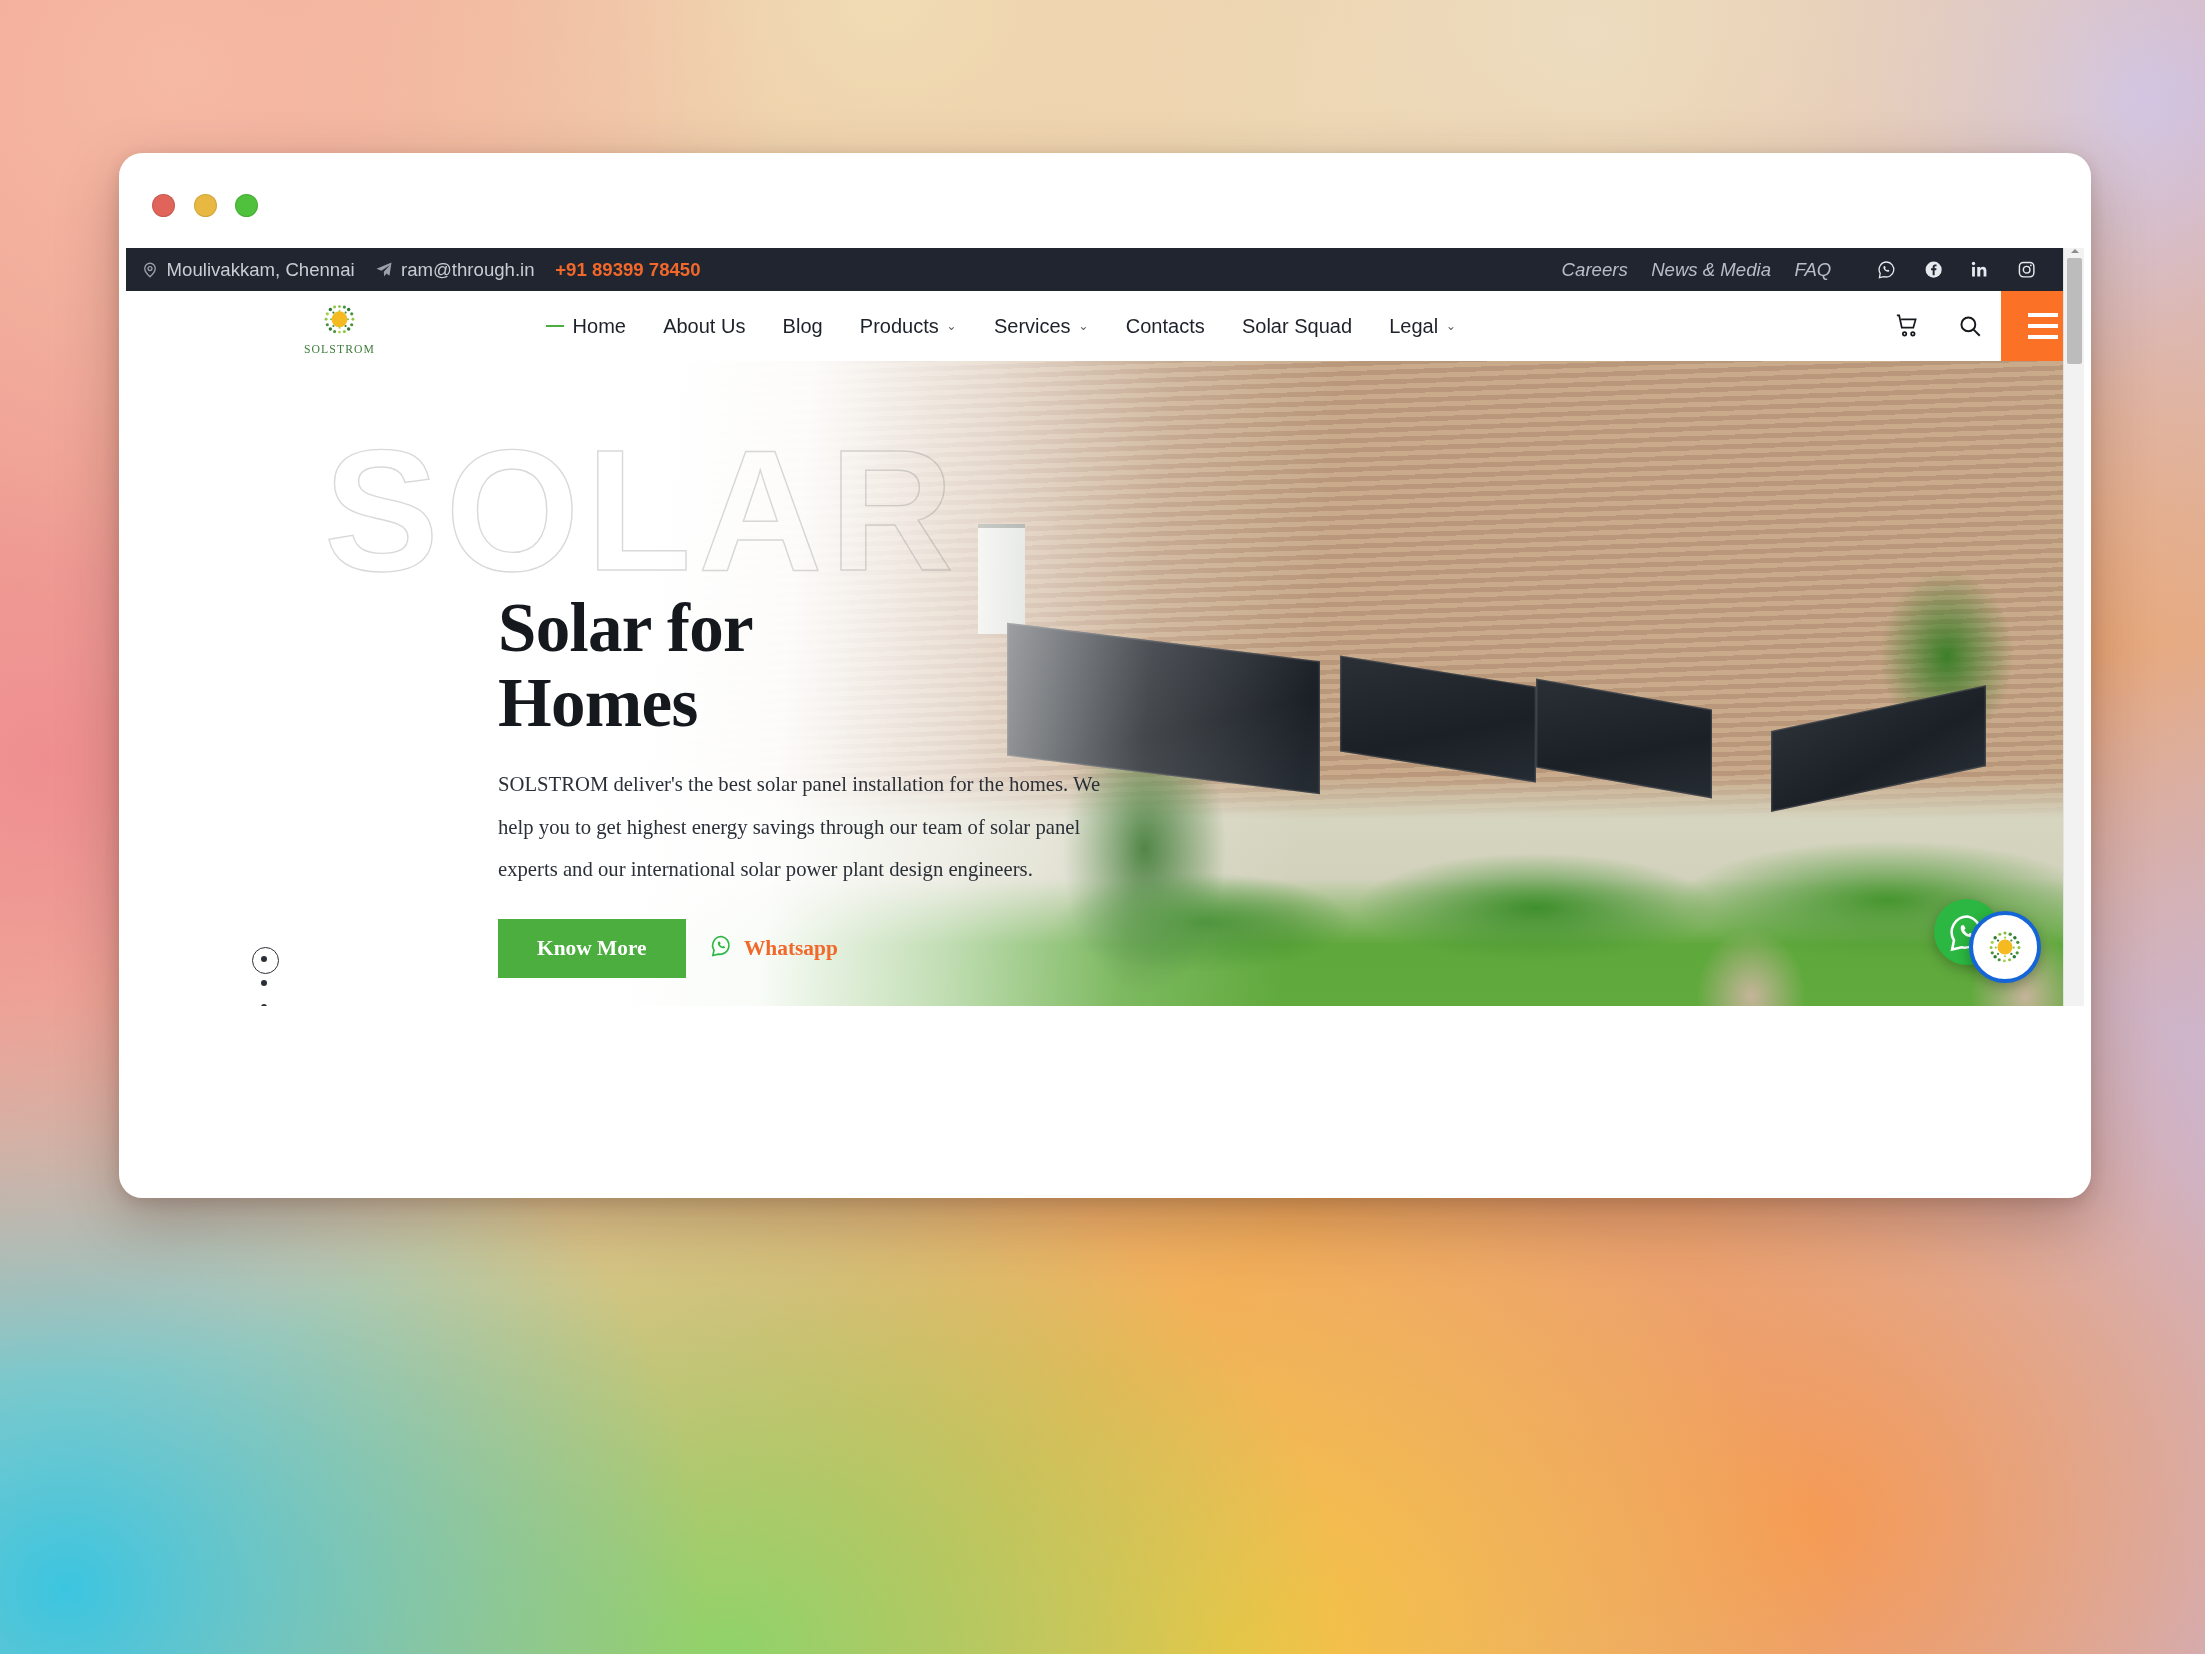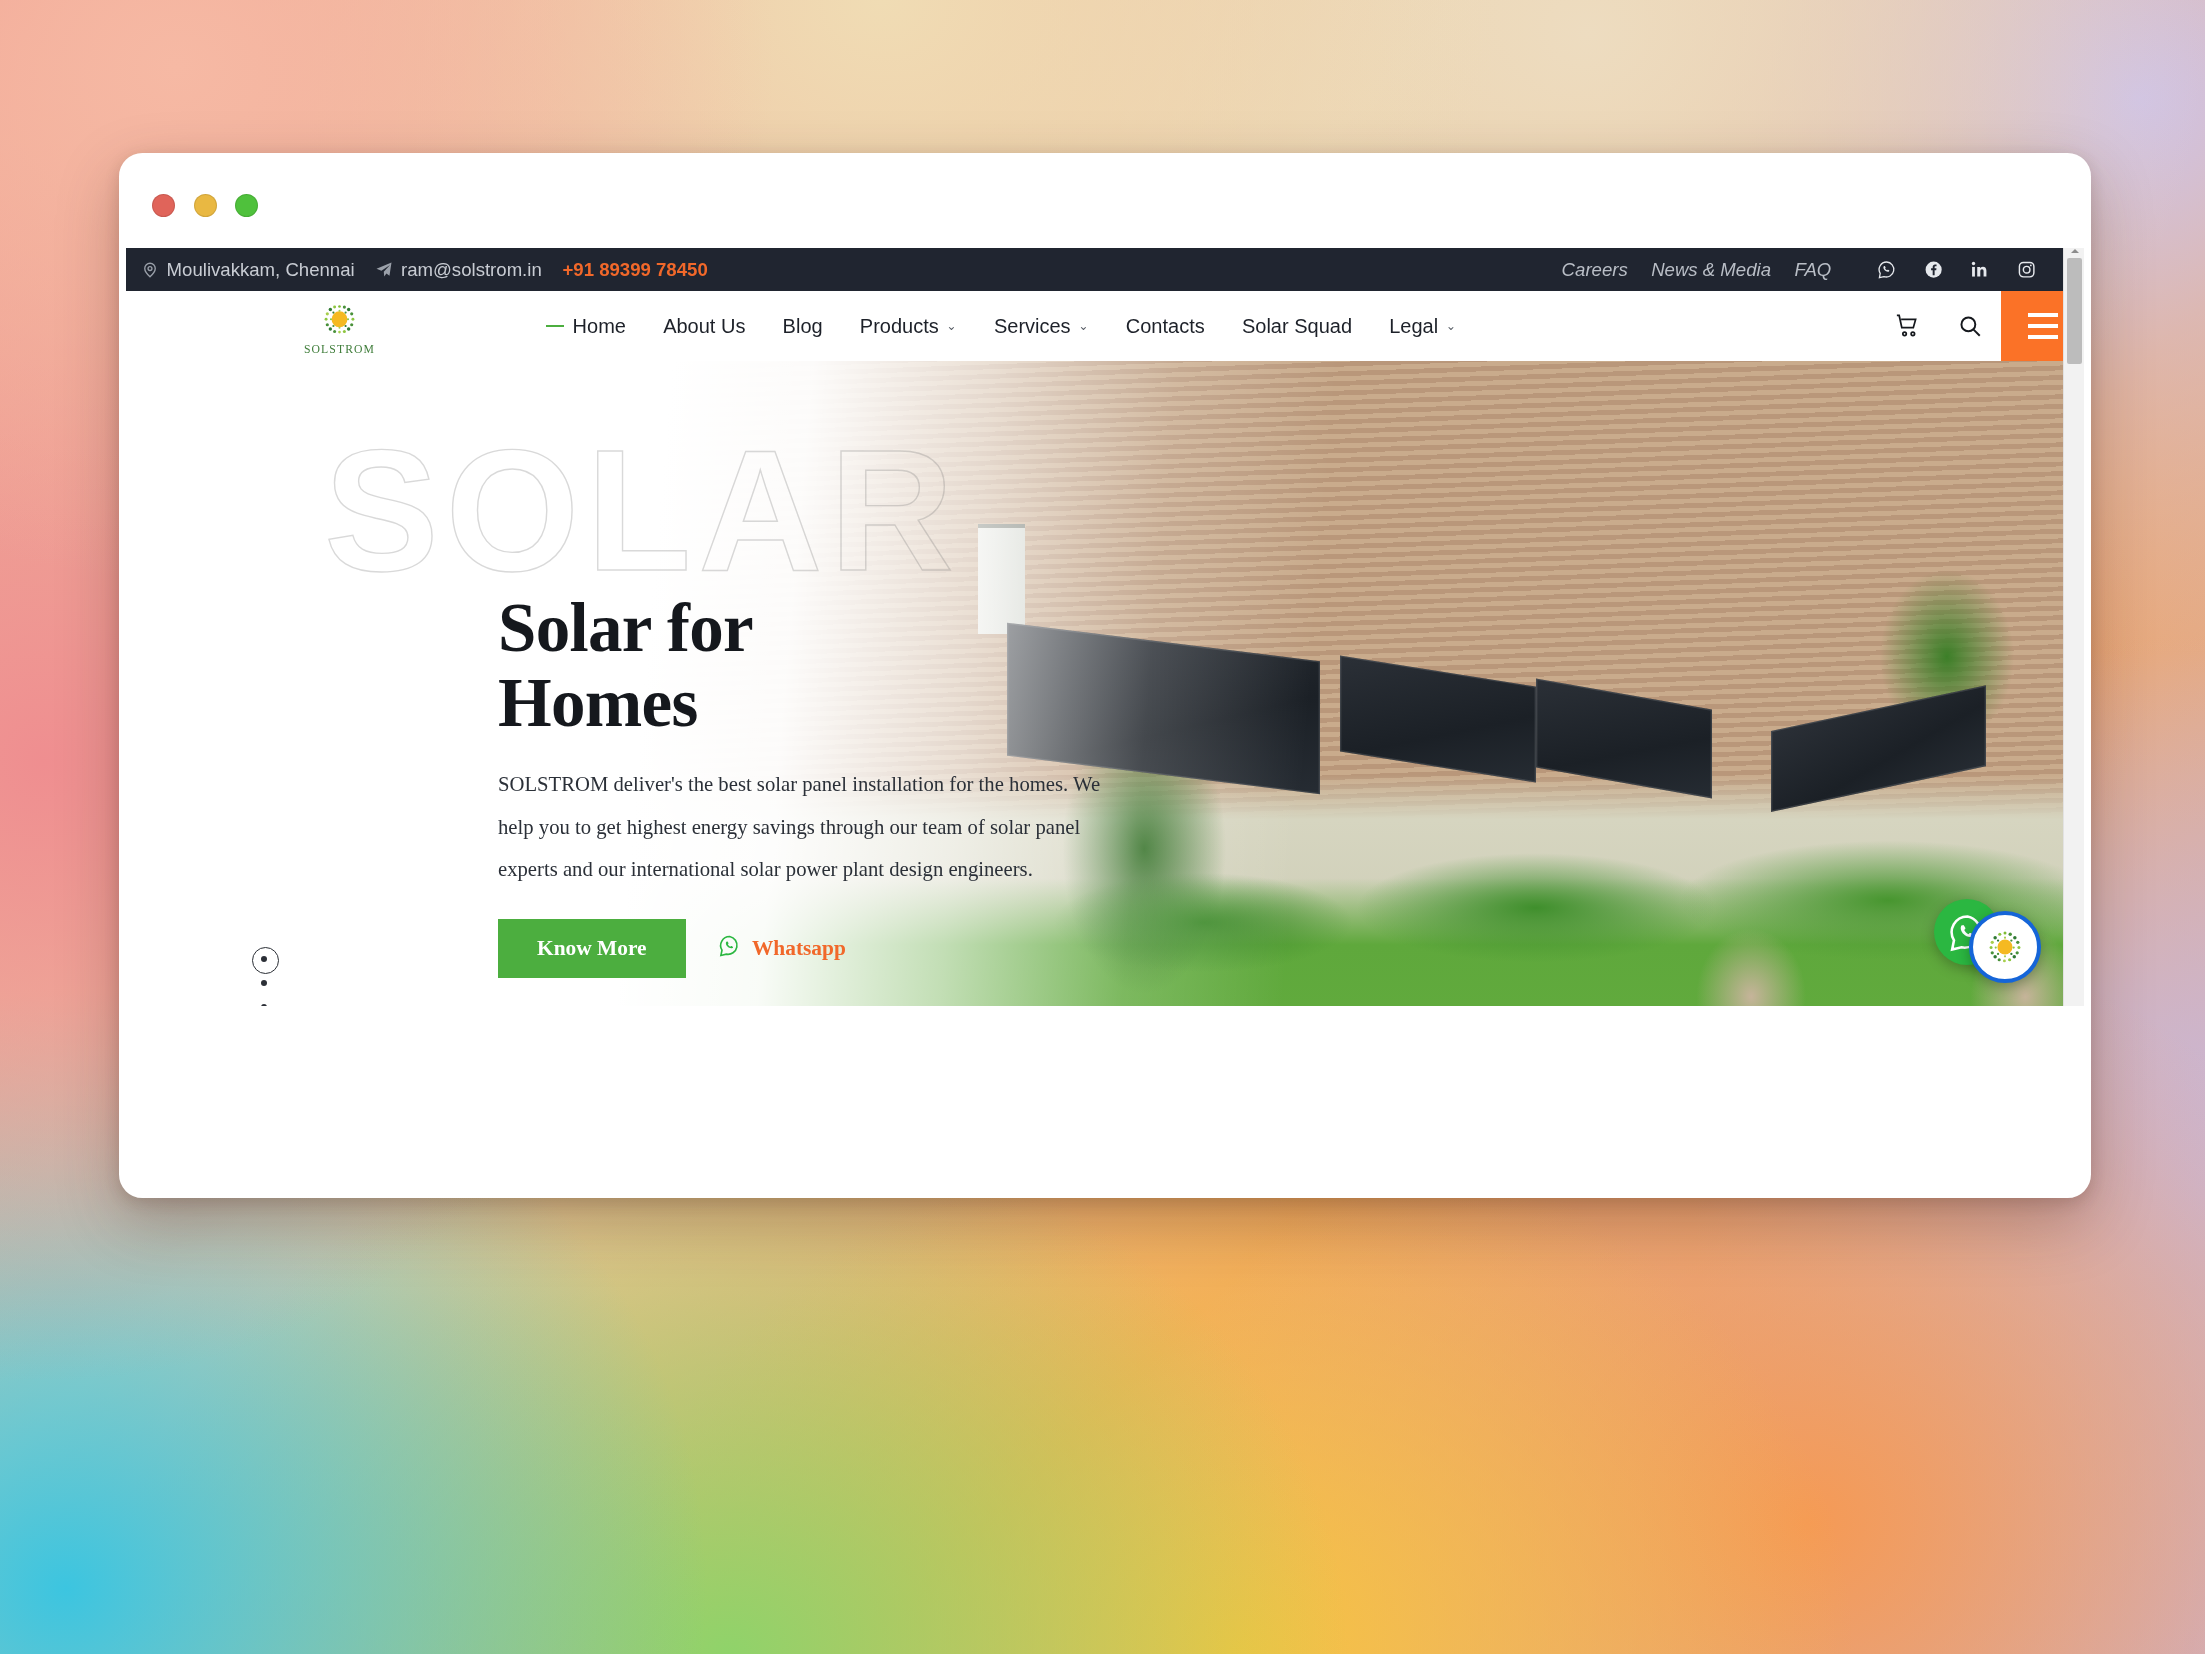--- a/index.html
+++ b/index.html
@@ -270,21 +270,21 @@
   #hero-desc {
     margin-top: 23.4px;
     width: 606px;
     font-family: "Liberation Serif", serif;
     font-size: 20.7px;
     line-height: 2.04;
     color: #2b3038;
   }
   #hero-actions {
     margin-top: 29px;
-    display: flex; align-items: center; gap: 32px;
+    display: flex; align-items: center; gap: 24px;
   }
   #know-more {
     background: #4cae3f;
     color: #ffffff;
     font-family: "Liberation Serif", serif;
     font-weight: bold;
     font-size: 21.4px;
     padding: 17px 39px;
     border: none;
     cursor: pointer;
@@ -415,21 +415,21 @@
               </svg>
             </span>
             <span>Moulivakkam, Chennai</span>
           </div>
           <div class="tb-item">
             <span class="ic">
               <svg width="18" height="18" viewBox="0 0 24 24" fill="#9aa0a9">
                 <path d="M22 2 2 10.4l6.6 2.6L20 5.2l-8.3 9.2.6 6.1 2.9-4 4.1 3z"></path>
               </svg>
             </span>
-            <span>ram@solstrom.in</span>
+            <span>ram@through.in</span>
           </div>
           <div class="tb-item tb-phone">
             <span>+91 89399 78450</span>
           </div>
         </div>
 
         <div class="tb-right">
           <span class="tb-link">Careers</span>
           <span class="tb-link">News &amp; Media</span>
           <span class="tb-link">FAQ</span>

